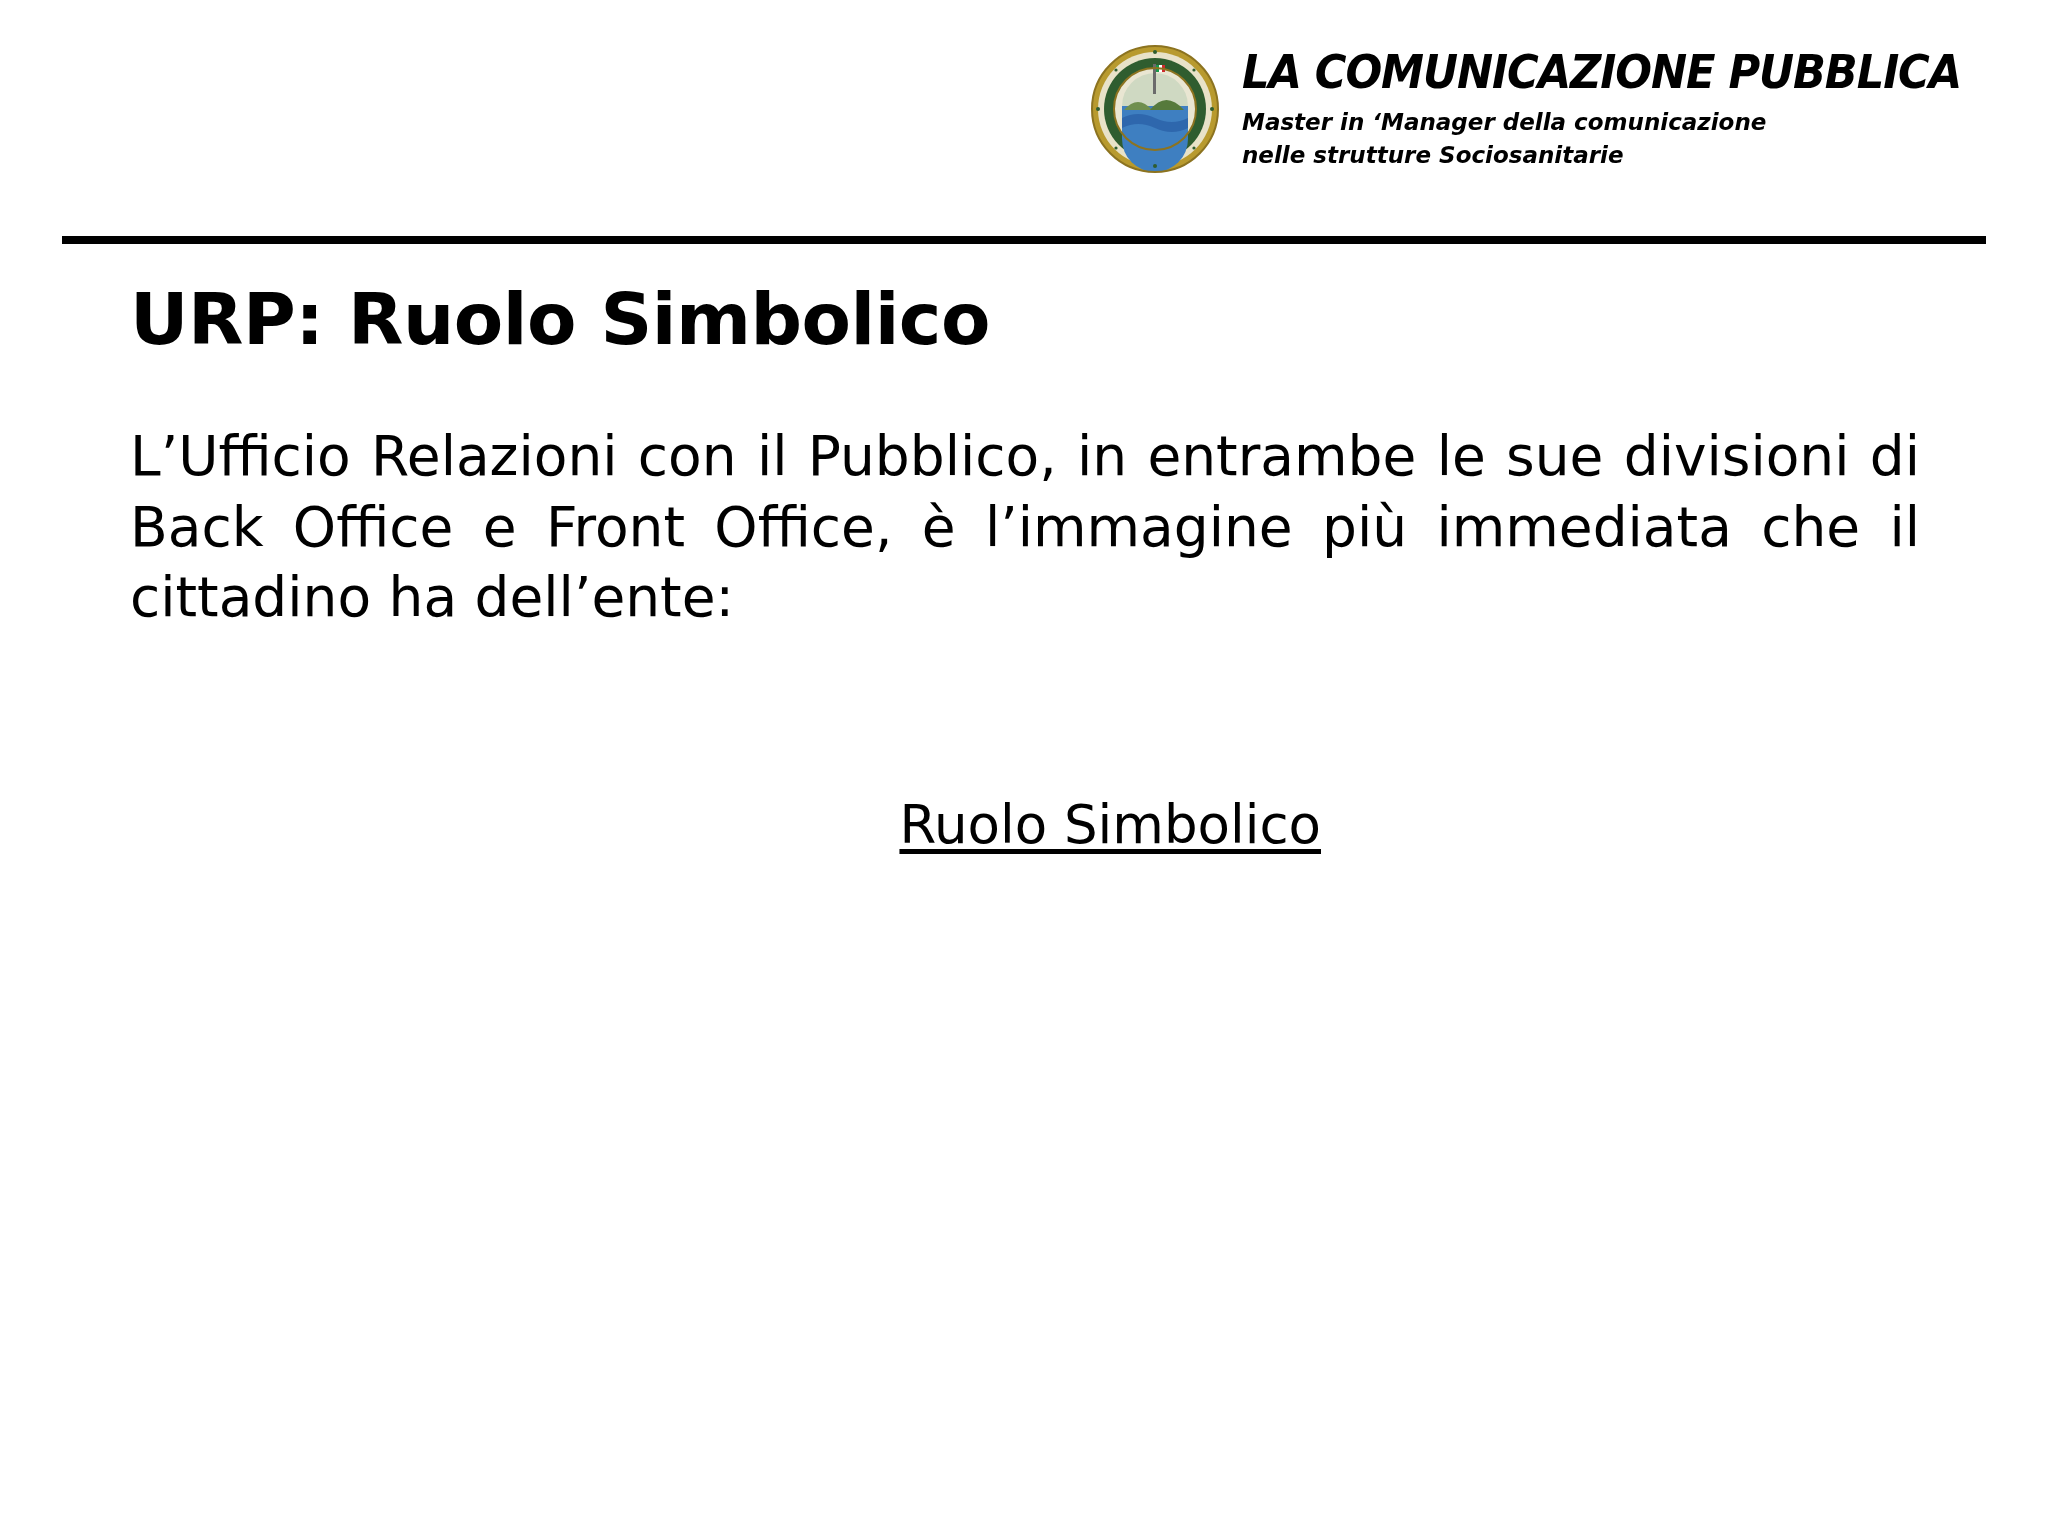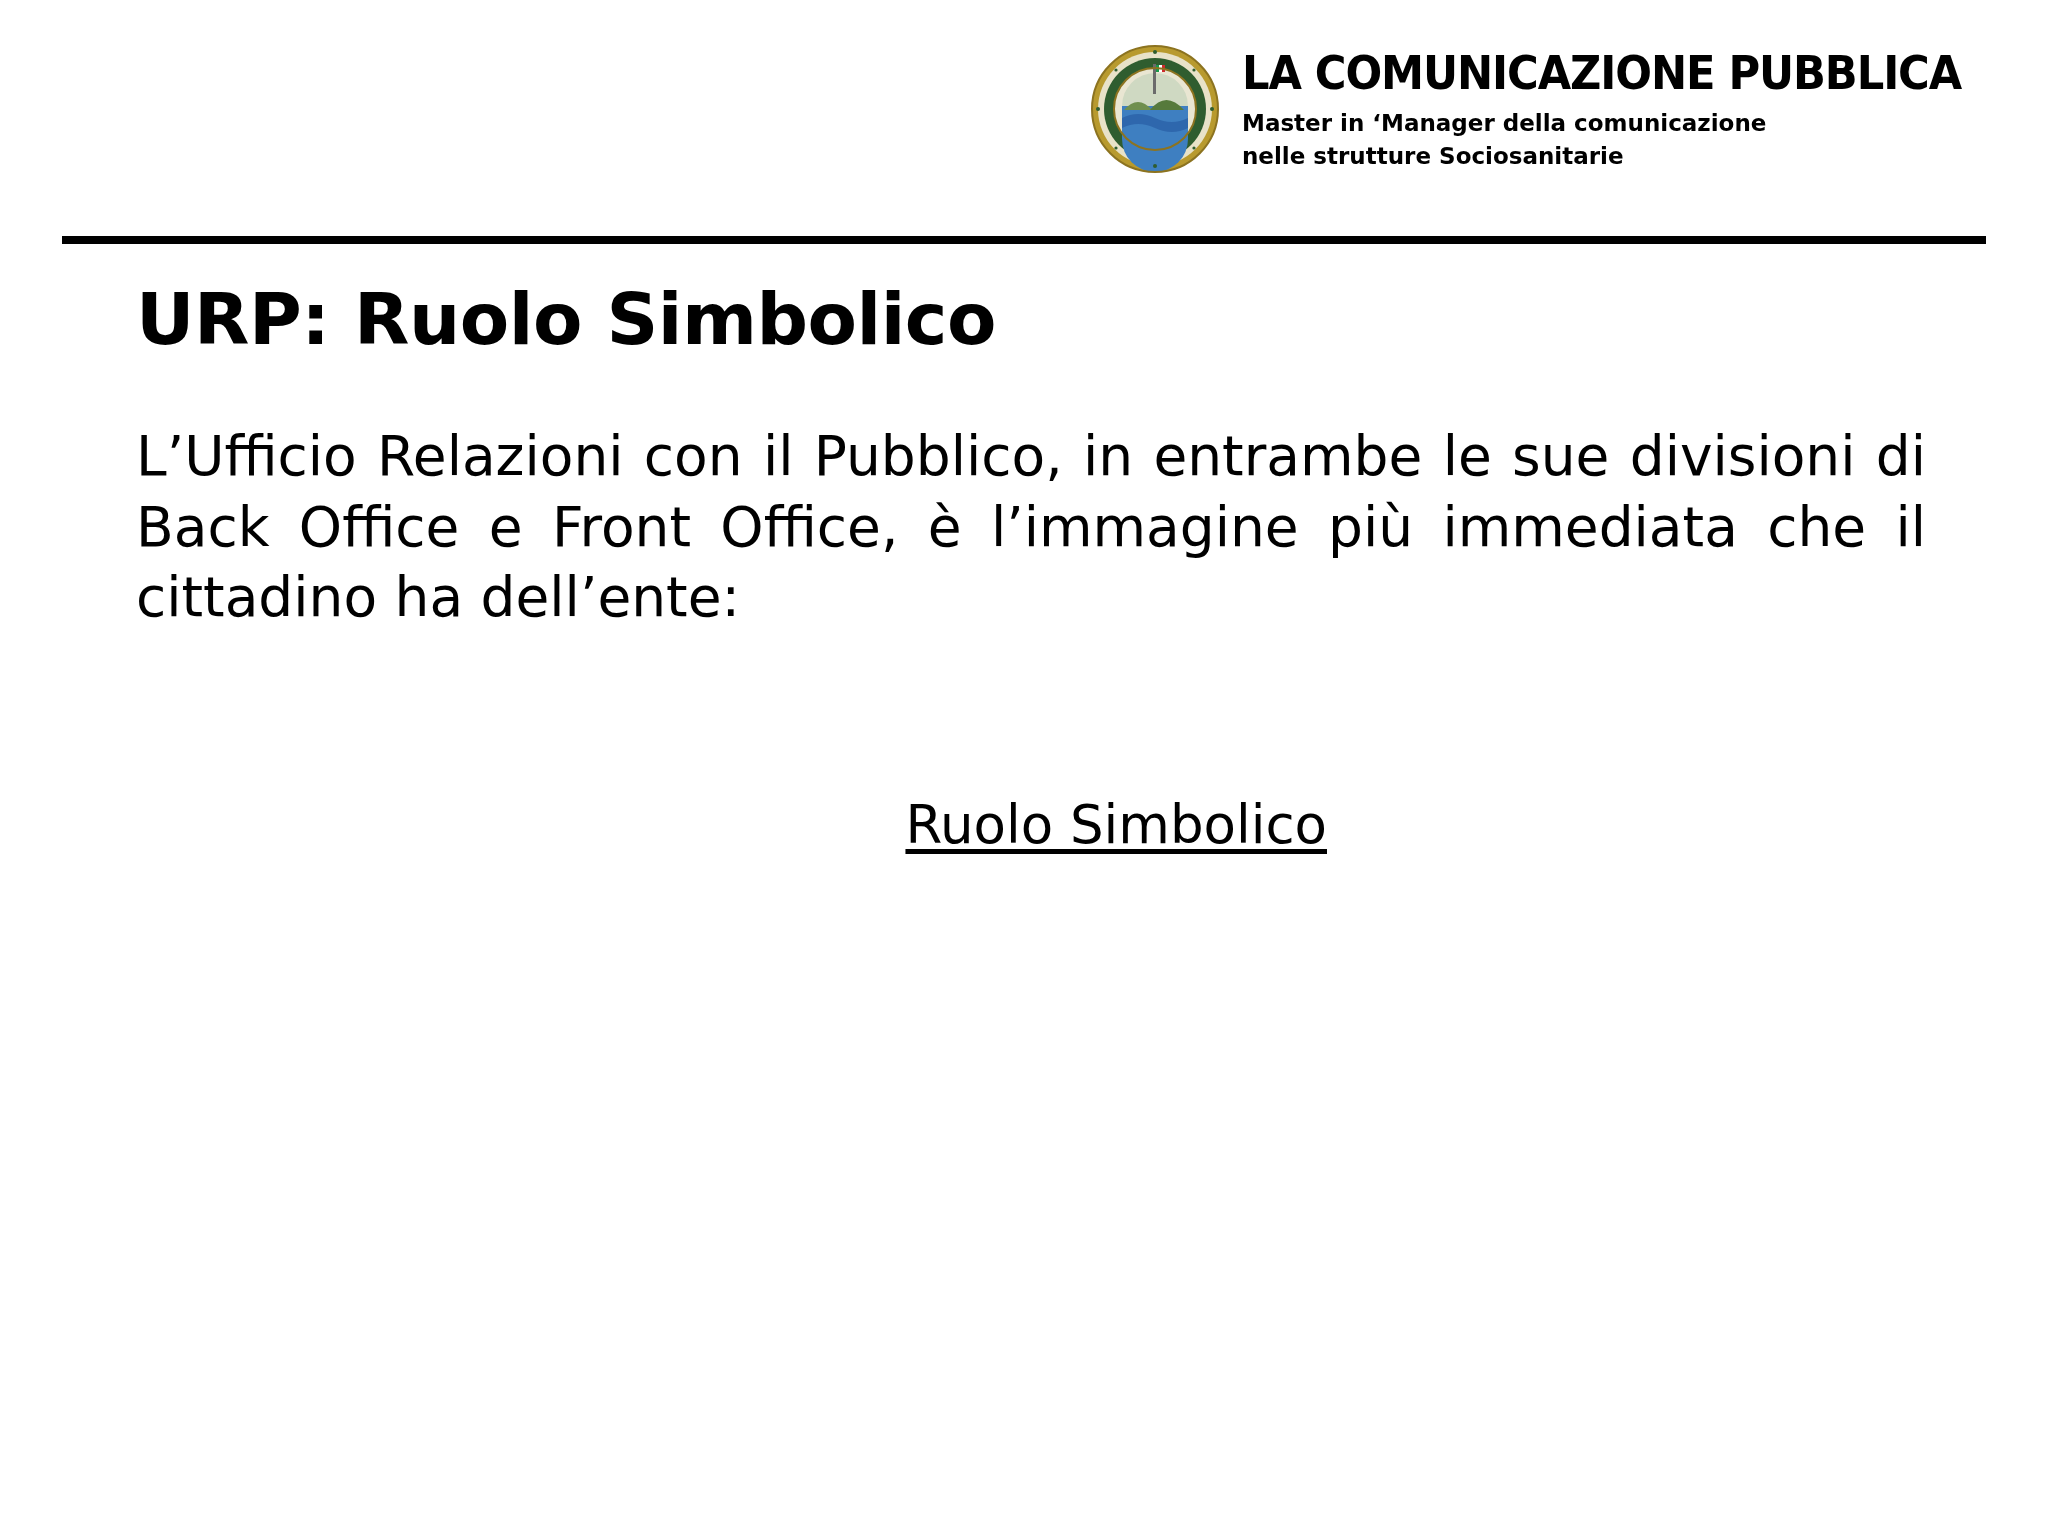--- a/index.html
+++ b/index.html
@@ -22,21 +22,22 @@
     top: 0;
     left: 0;
     width: 2048px;
     height: 250px;
   }
   .brand-block {
     position: absolute;
     top: 42px;
     left: 1090px;
     display: flex;
-    align-items: center;
+    align-items: flex-start;
+    font-style: italic;
   }
   .crest {
     width: 130px;
     height: 130px;
     flex: 0 0 130px;
     position: relative;
     margin-top: 2px;
   }
   .crest svg { display: block; }
   .brand-text {
@@ -67,21 +68,21 @@
     left: 62px;
     width: 1924px;
     height: 8px;
     background: #000000;
   }
 
   
   .slide-body {
     position: absolute;
     top: 280px;
-    left: 136px;
+    left: 130px;
     width: 1800px;
   }
   .slide-title {
     font-family: "DejaVu Sans", sans-serif;
     font-weight: bold;
     font-size: 72px;
     line-height: 1.1;
     letter-spacing: -0.5px;
     margin: 0 0 62px 0;
   }

